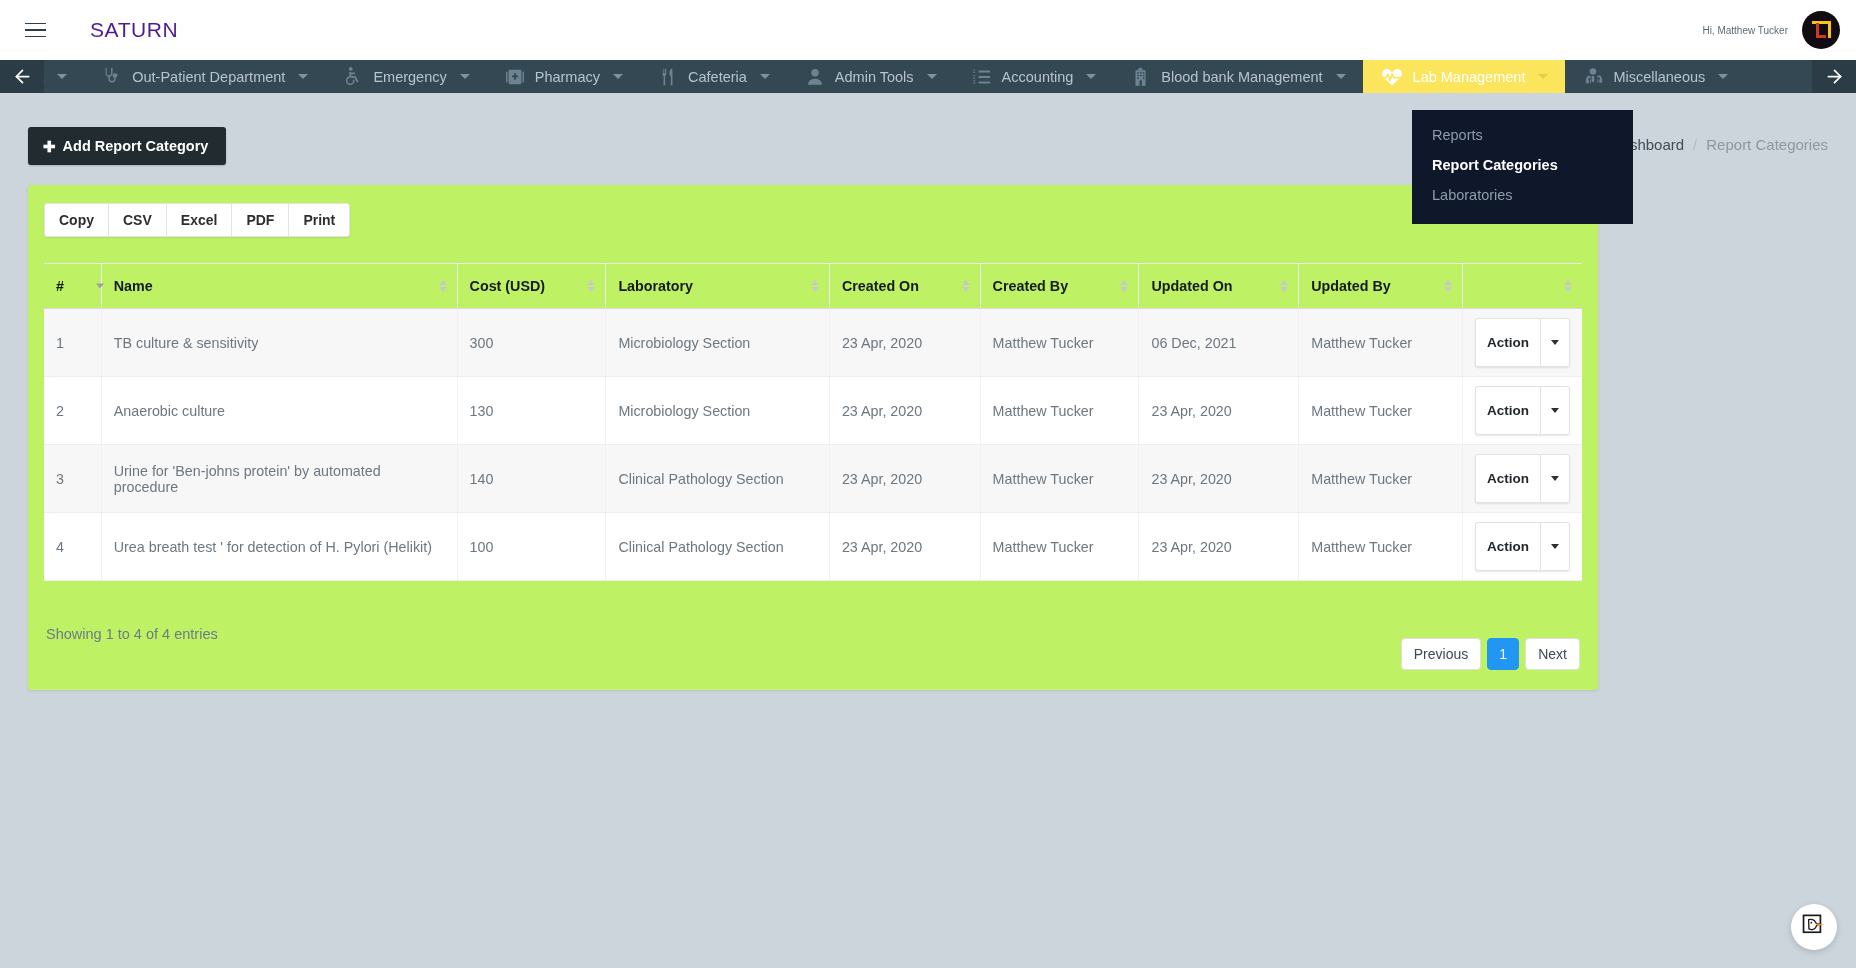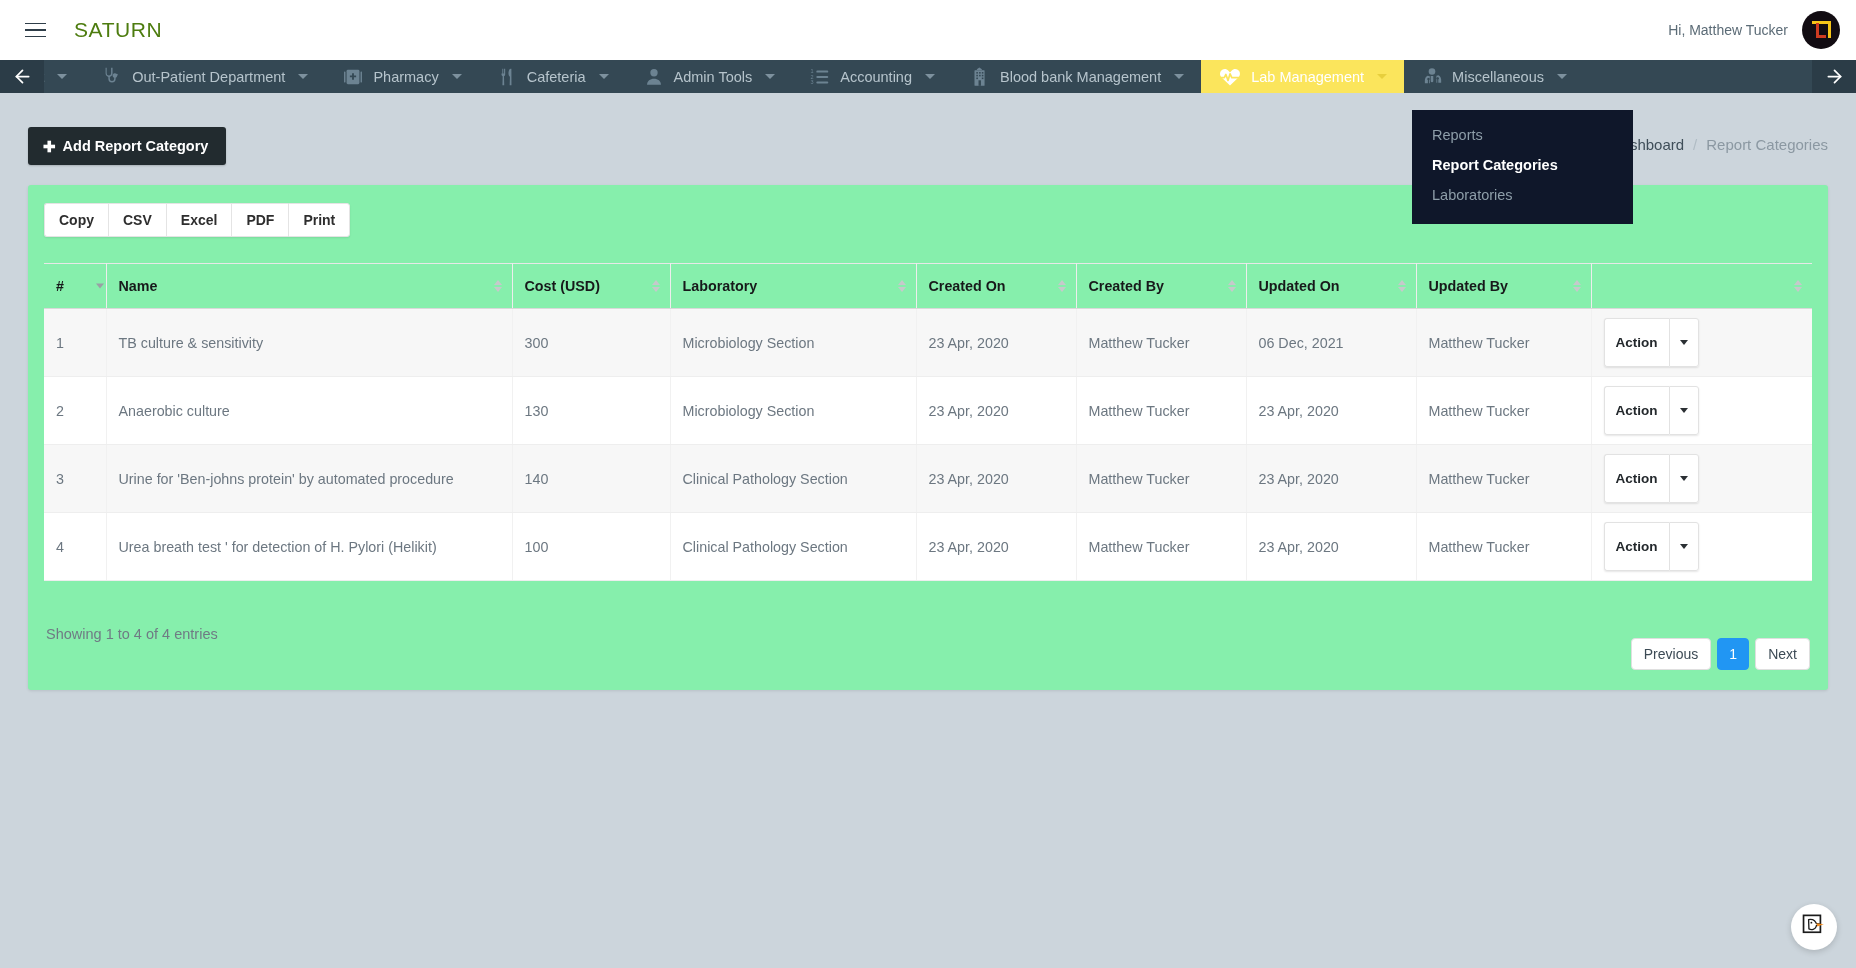--- a/index.html
+++ b/index.html
@@ -18,28 +18,28 @@
     background: #ffffff;
     display: flex; align-items: center;
   }
   .hamburger {
     margin-left: 18px; width: 34px; height: 34px;
     display: flex; flex-direction: column; justify-content: center;
     align-items: center; gap: 5px; cursor: pointer;
   }
   .hamburger span { display: block; width: 21px; height: 1.6px; background: #2f3e49; }
   .brand {
-    margin-left: 22px; font-size: 21px; letter-spacing: 0.6px;
-    color: #4d7c0f; font-weight: 400;
+    margin-left: 38px; font-size: 21px; letter-spacing: 0.6px;
+    color: #4c1d95; font-weight: 400;
   }
   .topbar-right {
     margin-left: auto; display: flex; align-items: center;
     margin-right: 16px; gap: 14px;
   }
-  .greeting { font-size: 14px; color: #5b6b76; }
+  .greeting { font-size: 10px; color: #5b6b76; }
   .avatar {
     width: 38px; height: 38px; border-radius: 50%;
     background: #120c12; position: relative; overflow: hidden;
     display: flex; align-items: center; justify-content: center;
   }
   .avatar .ylw { position: absolute; width: 19px; height: 3px; background: #f5c518; top: 10px; left: 10px; }
   .avatar .ylw2 { position: absolute; width: 3px; height: 17px; background: #f5c518; top: 10px; left: 26px; }
   .avatar .red { position: absolute; width: 3px; height: 15px; background: #cf3b21; top: 12px; left: 14px; }
   .avatar .red2 { position: absolute; width: 10px; height: 3px; background: #cf3b21; top: 24px; left: 14px; }
 
@@ -114,21 +114,21 @@
     position: absolute; right: 28px; top: 26px;
     font-size: 15px; color: #8b98a2;
     display: flex; align-items: center; gap: 9px;
   }
   .breadcrumb .crumb-link { color: #3f4e59; cursor: pointer; }
   .breadcrumb .sep { color: #b0bcc4; }
 
   
   .card {
     position: absolute; left: 28px; top: 75px;
-    width: 1800px; background: #86efac; border-radius: 3px;
+    width: 1570px; background: #bef264; border-radius: 3px;
     box-shadow: 0 1px 3px rgba(0,0,0,.10);
     padding: 18px 16px 14px 16px;
   }
   .card-toolbar {
     display: flex; align-items: flex-start; position: relative;
     min-height: 46px;
   }
   .btn-group { display: flex; box-shadow: 0 1px 2px rgba(0,0,0,.09); border-radius: 3px; }
   .btn-group button {
     background: #ffffff; border: 1px solid #e4e4e4;
@@ -271,20 +271,31 @@
       <span class="ico">
         <svg width="22" height="22" viewBox="0 0 24 24" fill="currentColor">
             <path d="M5 2v6a4 4 0 0 0 3 3.87V14a4 4 0 0 0 8 0v-1.2a2.5 2.5 0 1 0-1.6.06V14a2.4 2.4 0 0 1-4.8 0v-2.13A4 4 0 0 0 12.6 8V2h-1.6v6a2.4 2.4 0 0 1-4.8 0V2H5z"></path>
             <circle cx="17.2" cy="9.6" r="1.1"></circle>
           </svg>
       </span>
       <span>Out-Patient Department</span>
       <span class="caret"></span>
     </div>
 
+    <div class="nav-item">
+      <span class="ico">
+        <svg width="22" height="22" viewBox="0 0 24 24" fill="currentColor">
+            <circle cx="9.5" cy="3.2" r="2.1"></circle>
+            <path d="M8 6.5v6.2h5.6l2.6 5.4 1.8-.8-3.2-6.5H10V9h4V7.2h-4v-.7H8z"></path>
+            <path d="M13.6 14.6a4.8 4.8 0 1 1-5.7-3.3l.3 1.9a3 3 0 1 0 3.6 2.1l1.8-.7z"></path>
+          </svg>
+      </span>
+      <span>Emergency</span>
+      <span class="caret"></span>
+    </div>
 
     <div class="nav-item">
       <span class="ico">
         <svg width="22" height="22" viewBox="0 0 24 24" fill="currentColor">
             <rect x="2.2" y="6" width="1.6" height="12" rx=".5"></rect>
             <rect x="20.2" y="6" width="1.6" height="12" rx=".5"></rect>
             <rect x="5" y="4.2" width="14" height="15.6" rx="1.4"></rect>
             <path d="M11 8h2v2.4h2.4v2H13V15h-2v-2.6H8.6v-2H11V8z" fill="#344854"></path>
           </svg>
       </span>

